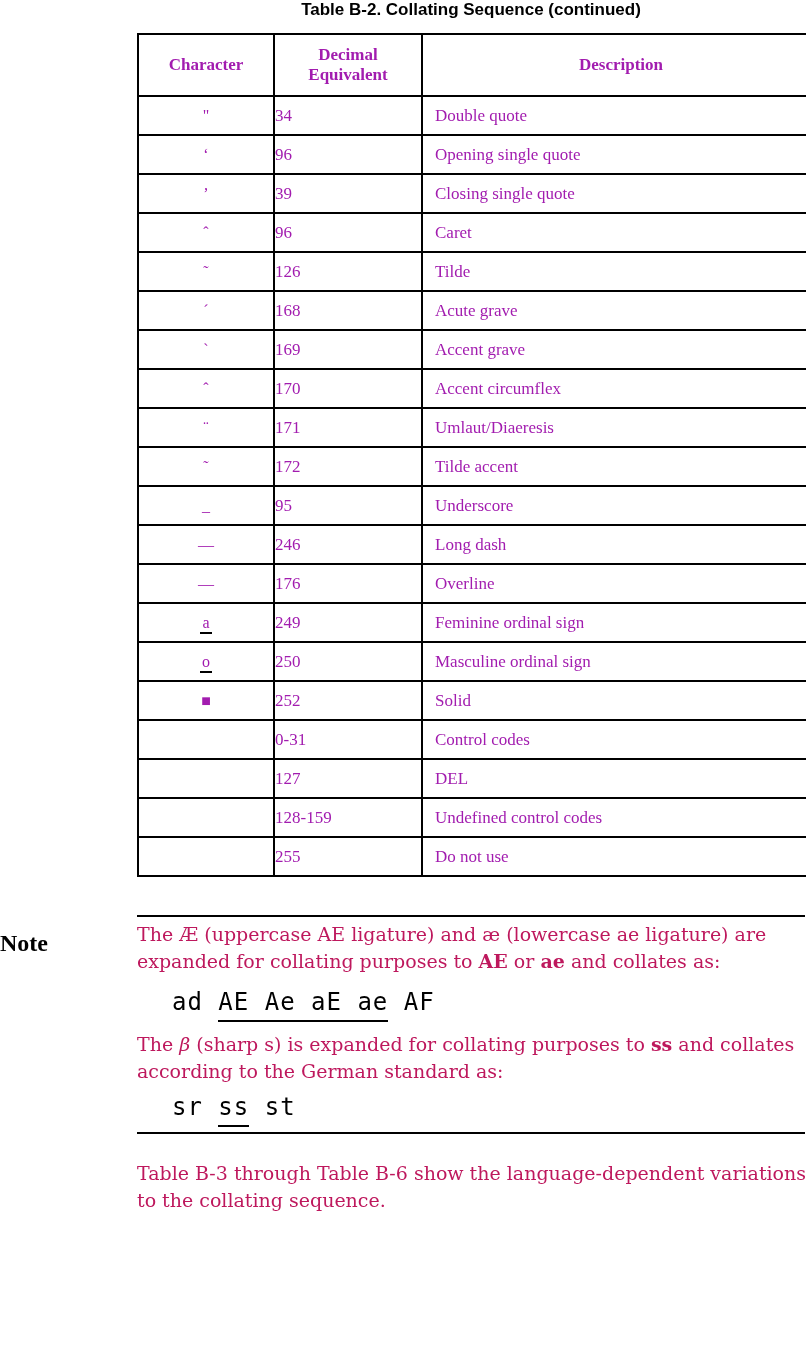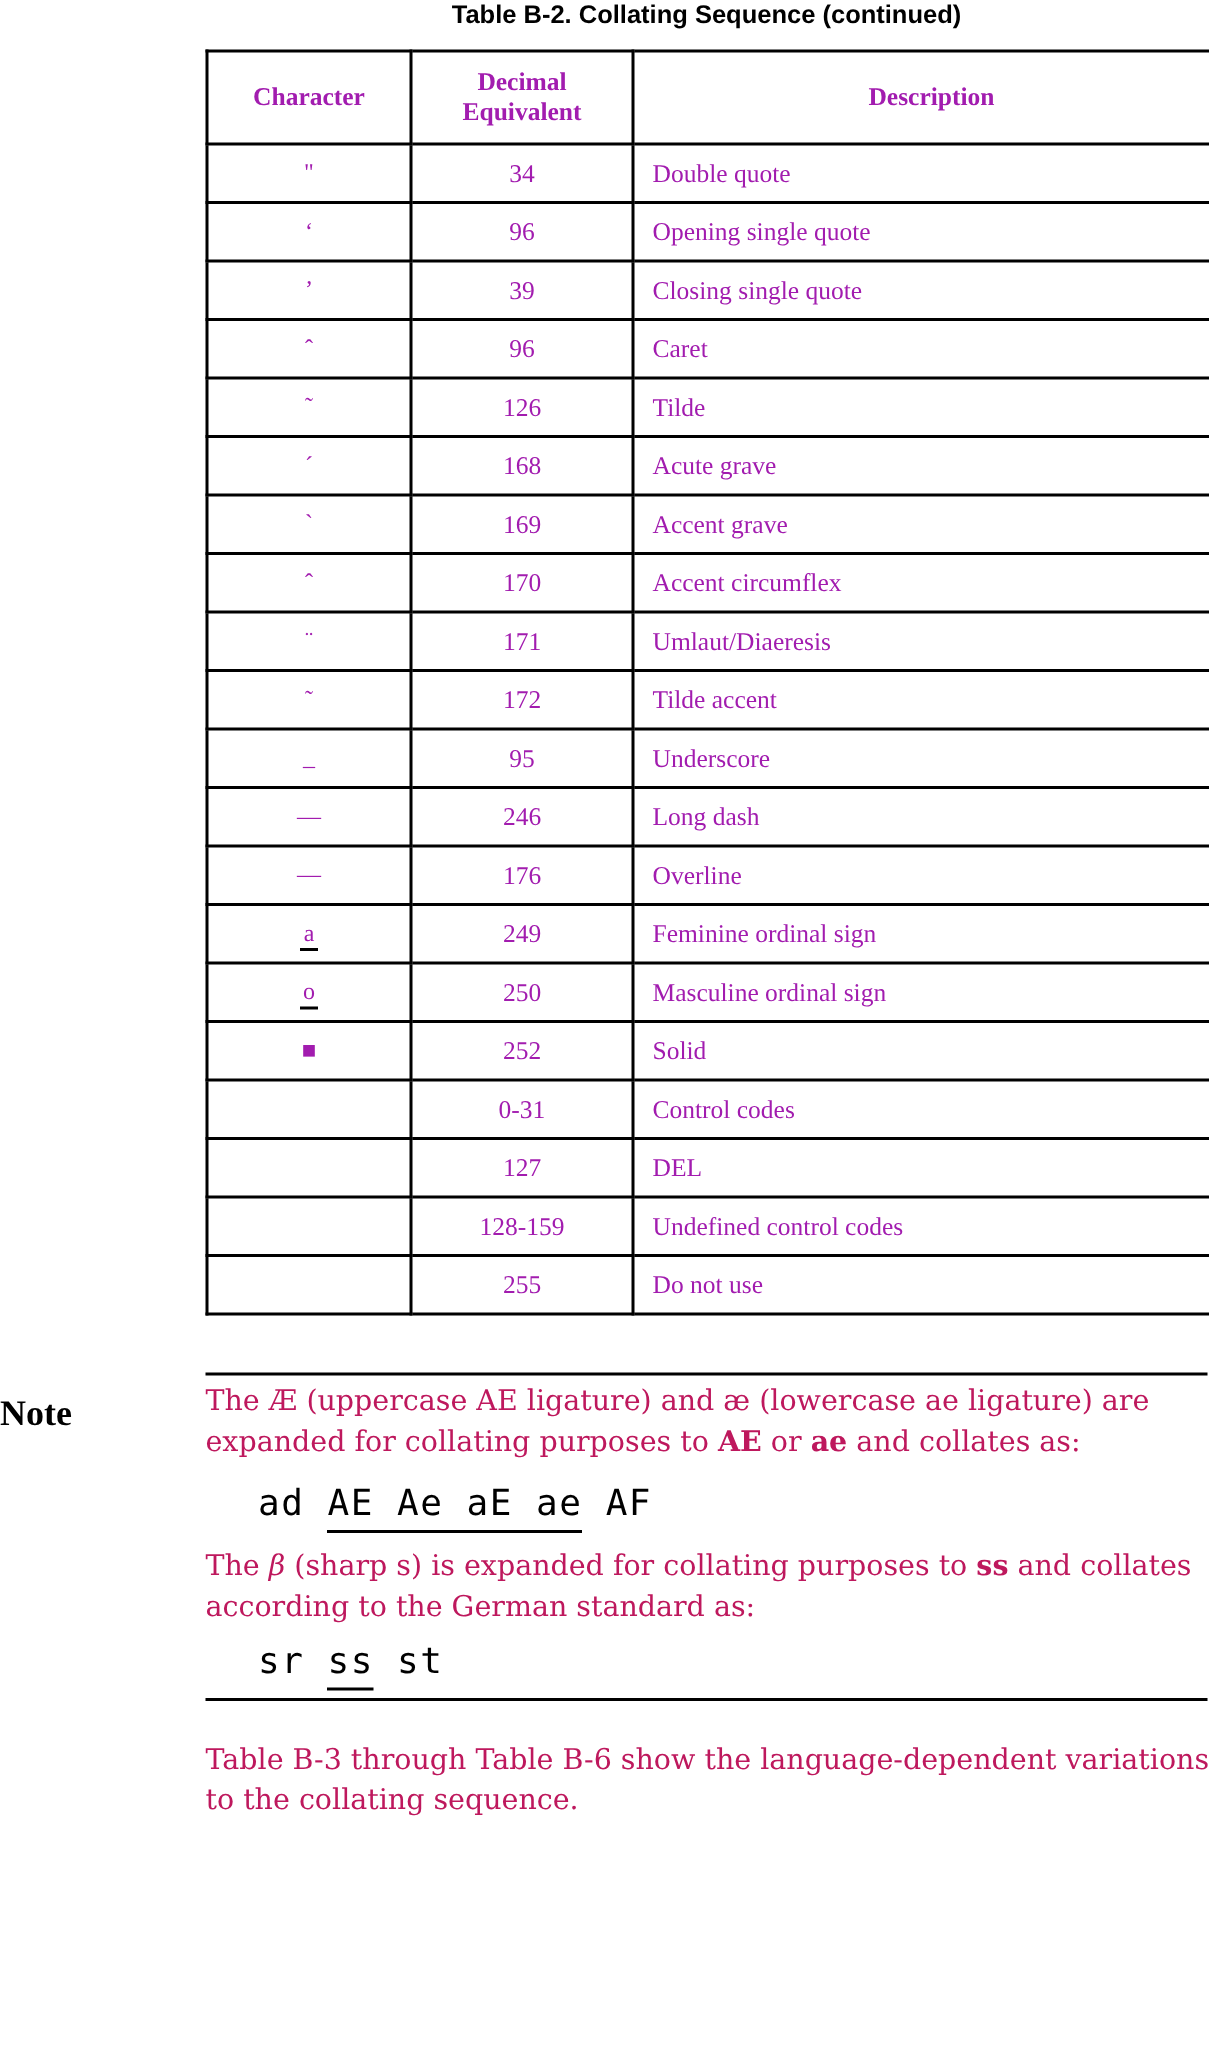--- a/index.html
+++ b/index.html
@@ -42,21 +42,21 @@
   table.collating th {
     height: 62px;
     font-weight: bold;
     text-align: center;
     vertical-align: middle;
     font-size: 17px;
     padding: 0 14px;
   }
   table.collating td { height: 39px; vertical-align: middle; }
   td.col-char { text-align: center; font-size: 16px; }
-  td.col-decimal { text-align: center; }
+  td.col-decimal { text-align: left; }
   td.col-desc { text-align: left; padding-left: 12px; }
   .char-underline { border-bottom: 2px solid #000; padding: 0 2px 1px 2px; }
 
   
   .rule {
     position: absolute;
     left: 137px; width: 668px; height: 2px;
     background: #000000;
   }
   .rule-1 { top: 915px; }

